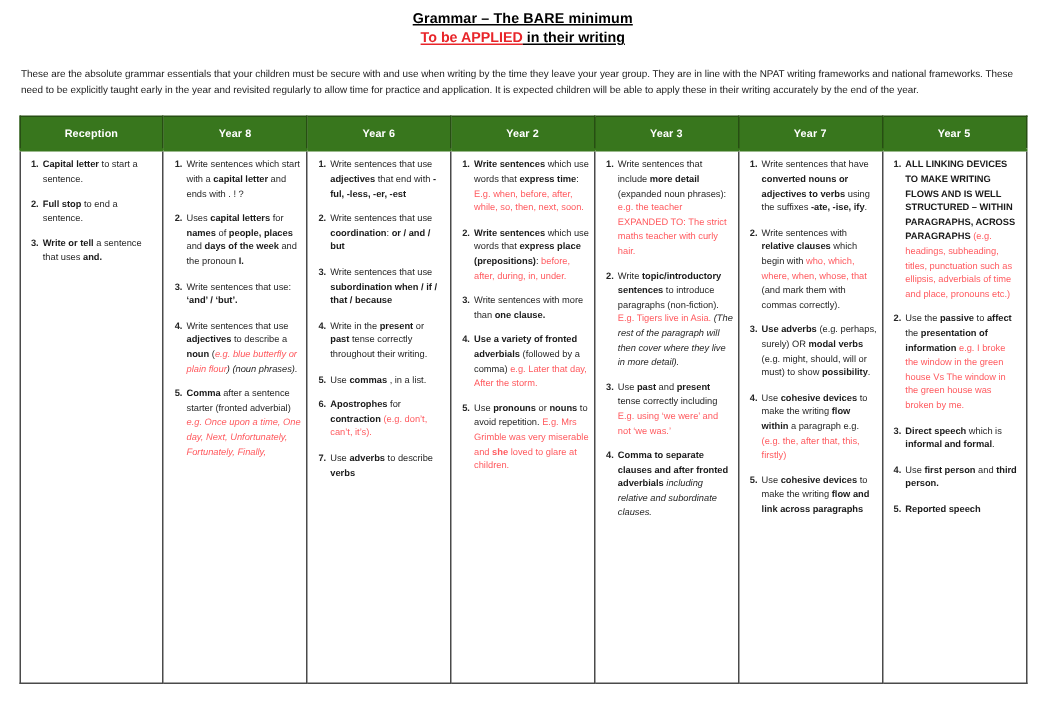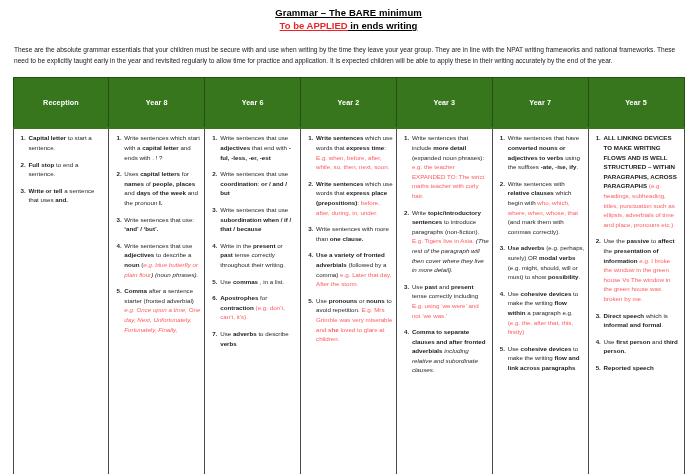--- a/index.html
+++ b/index.html
@@ -40,21 +40,21 @@
     width: 672px;
     border-collapse: collapse;
     table-layout: fixed;
   }
   table.grid th {
     background: #38761d;
     color: #ffffff;
     font-size: 7.2px;
     font-weight: bold;
     text-align: center;
-    padding: 20px 2px;
+    padding: 6px 2px;
     border: 1px solid #274e13;
     letter-spacing: 0.1px;
   }
   table.grid td {
     border: 1px solid #4a4a4a;
     border-top: 2px solid #38761d;
     vertical-align: top;
     padding: 4px 3px 6px 3px;
     height: 355px;
   }
@@ -77,21 +77,21 @@
   .ri { color: #ff5a5f; font-style: italic; }
 </style>
 </head>
 <body>
 
 <div class="page">
 
   <div class="title-block">
     <div class="title-main">Grammar – The BARE minimum</div>
     <div class="title-sub">
-      <span class="red">To be APPLIED</span><span class="blk"> in ends writing</span>
+      <span class="red">To be APPLIED</span><span class="blk"> in their writing</span>
     </div>
   </div>
 
   <div class="intro">These are the absolute grammar essentials that your children must be secure with and use when writing by the time they leave your year group.  They are in line with the NPAT writing frameworks and national frameworks. These need to be explicitly taught early in the year and revisited regularly to allow time for practice and application. It is expected children will be able to apply these in their writing accurately by the end of the year.</div>
 
   <table class="grid">
     <thead>
       <tr id="head-row">
           <th>Reception</th>
           <th>Year 8</th>

